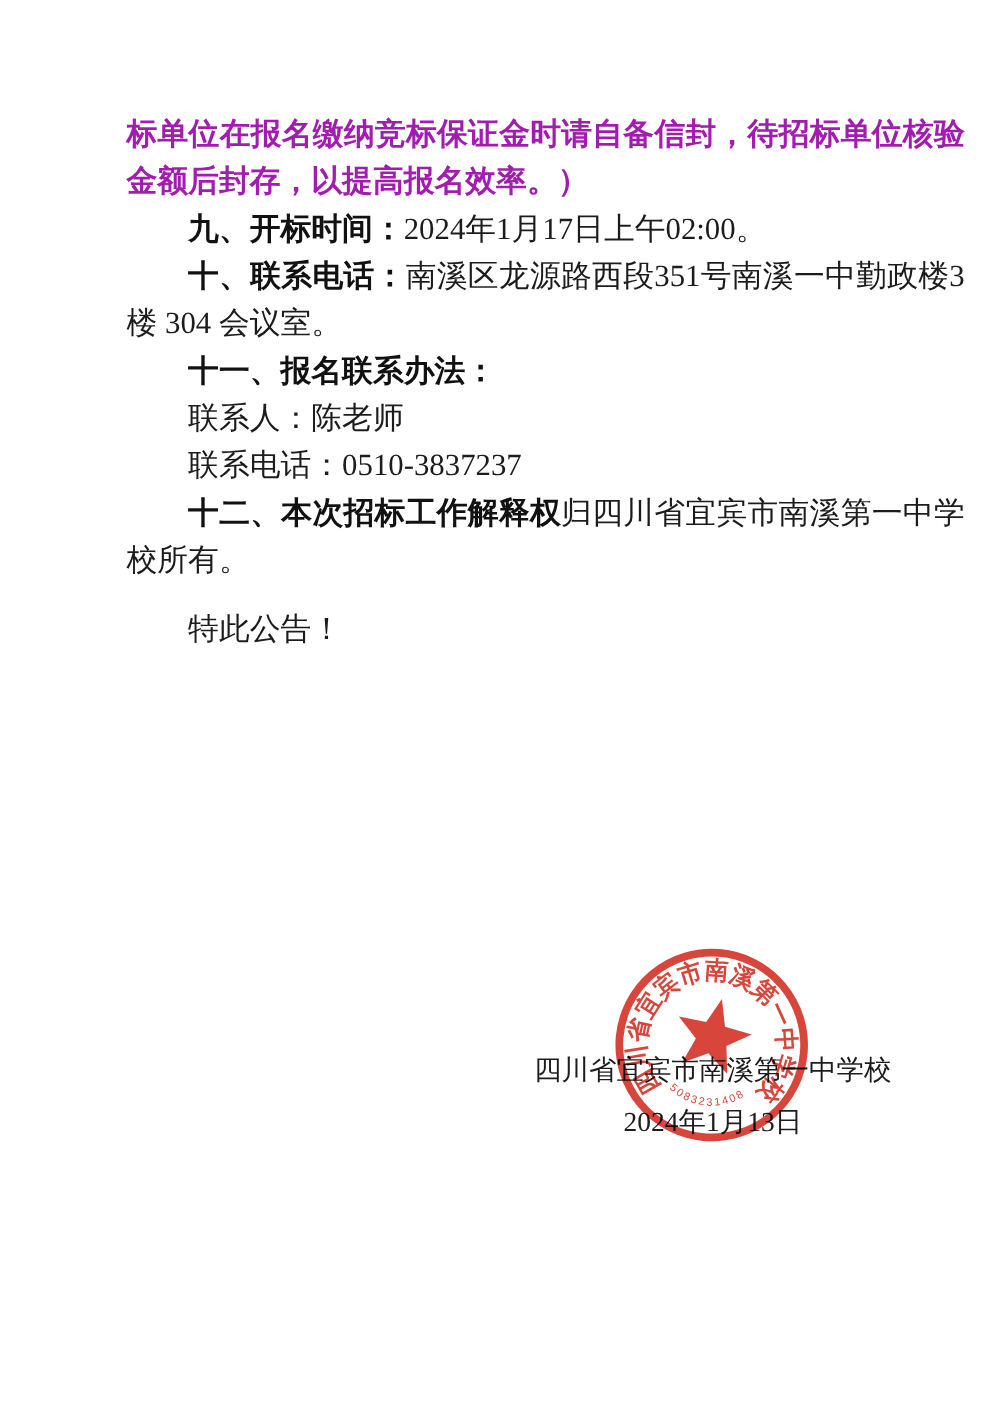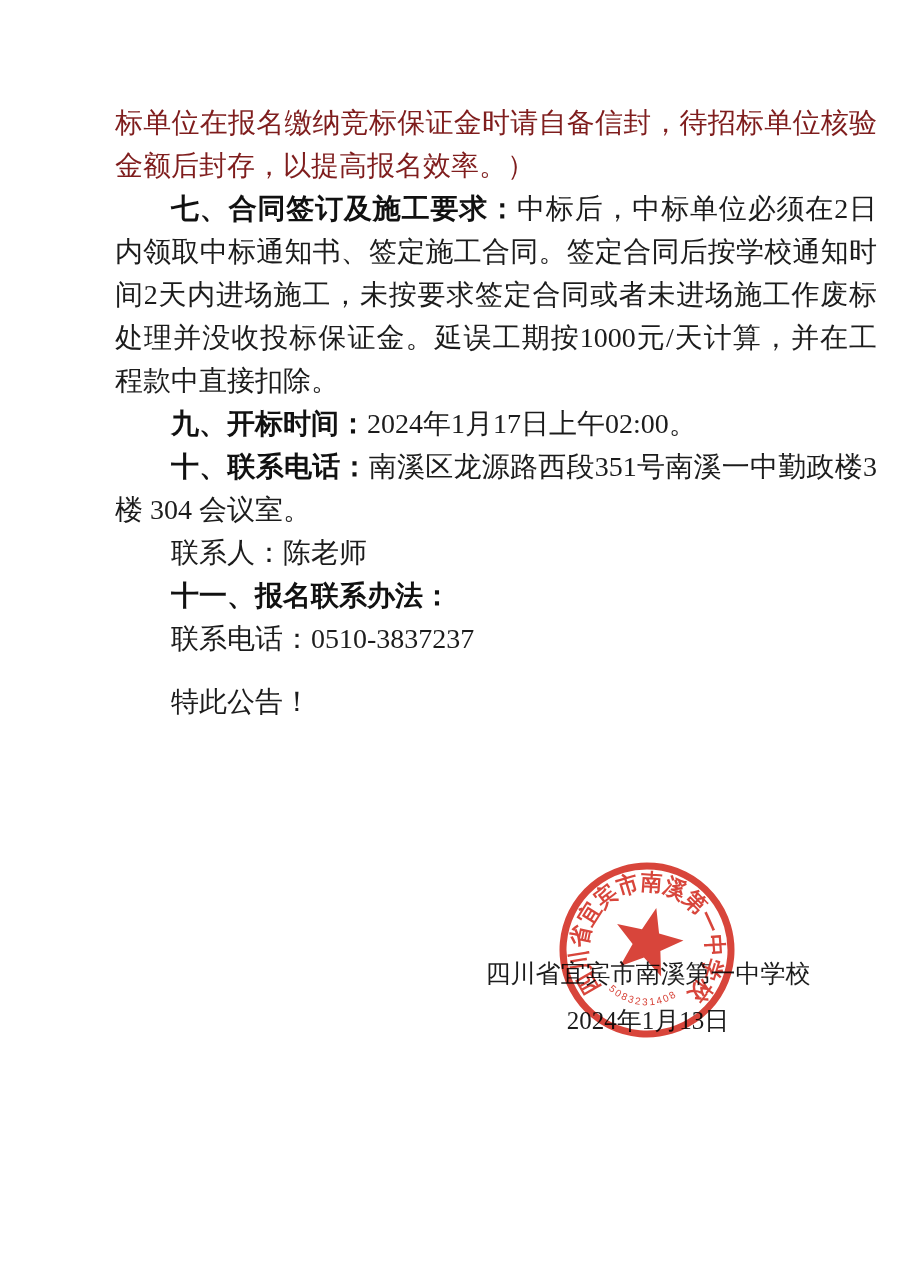--- a/index.html
+++ b/index.html
@@ -17,21 +17,21 @@
     position: absolute;
     left: 115px;
     top: 101px;
     width: 762px;
     font-size: 28px;
     line-height: 43px;
     text-align: justify;
   }
   .para { text-indent: 56px; }
   .bold { font-weight: bold; color: #111111; }
-  .intro { font-weight: normal; color: #7f1d1d; text-indent: 0; }
+  .intro { font-weight: bold; color: #a21caf; text-indent: 0; }
   .closing { text-indent: 56px; margin-top: 20px; }
   .signature {
     position: absolute;
     left: 420px;
     top: 950px;
     width: 456px;
     text-align: center;
     font-size: 25px;
     line-height: 47px;
     color: #1c1c1c;
@@ -49,33 +49,33 @@
 </style>
 </head>
 <body>
 
 <div class="page">
 
   <div class="content">
 
     <p class="intro">标单位在报名缴纳竞标保证金时请自备信封，待招标单位核验金额后封存，以提高报名效率。）</p>
 
-    <p class="para"><span class="bold">七、合同签订及施工要求：</span><span>中标后，中标单位必须在2日内领取中标通知书、签定施工合同。签定合同后按学校通知时间2天内进场施工，未按要求签定合同或者未进场施工作废标处理并没收投标保证金。延误工期按1000元/天计算，并在工程款中直接扣除。</span></p>
 
 
     <p class="para"><span class="bold">九、开标时间：</span><span>2024年1月17日上午02:00。</span></p>
 
     <p class="para"><span class="bold">十、联系电话：</span><span>南溪区龙源路西段351号南溪一中勤政楼3楼 304 会议室。</span></p>
 
+    <p class="para"><span class="bold">十一、报名联系办法：</span></p>
+
     <p class="para">联系人：陈老师</p>
-
-    <p class="para"><span class="bold">十一、报名联系办法：</span></p>
 
     <p class="para">联系电话：0510-3837237</p>
 
+    <p class="para"><span class="bold">十二、本次招标工作解释权</span><span>归四川省宜宾市南溪第一中学校所有。</span></p>
 
     <p class="closing">特此公告！</p>
 
   </div>
 
   <div class="signature">
     <div>四川省宜宾市南溪第一中学校</div>
     <div>2024年1月13日</div>
   </div>
 

